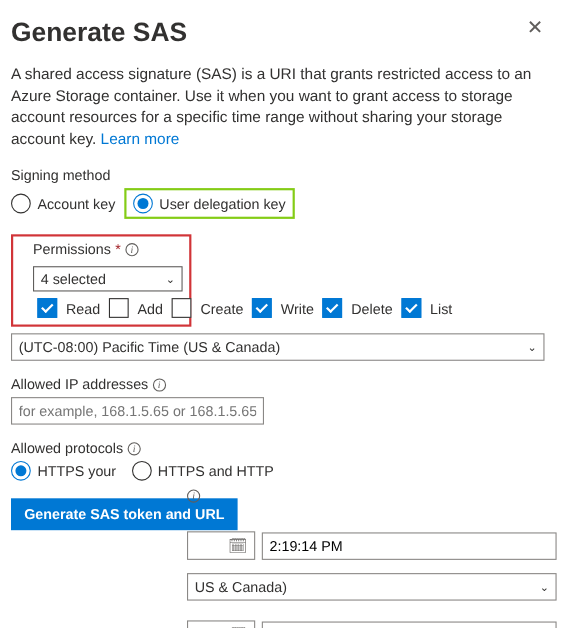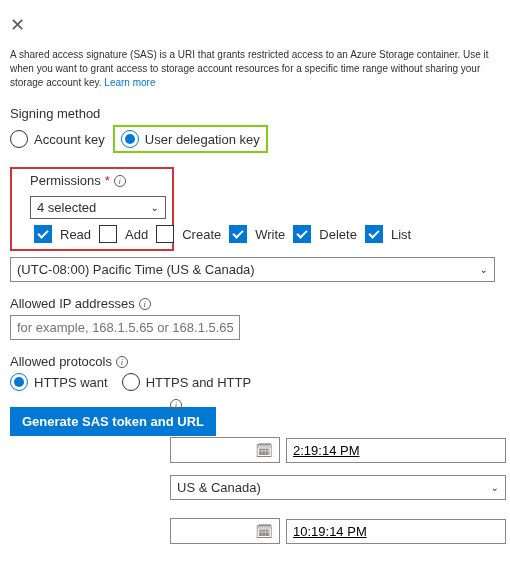--- a/index.html
+++ b/index.html
@@ -9,21 +9,21 @@
     color: #323130;
     background: #fff;
     width: 510px;
     height: 571px;
     padding: 16px 16px 16px 10px;
     position: relative;
   }
   .header { display: flex; justify-content: space-between; align-items: flex-start; margin-bottom: 14px; }
   .title { font-size: 24px; font-weight: 600; color: #323130; }
   .close { font-size: 18px; color: #605e5c; cursor: pointer; line-height: 1; }
-  .desc { font-size: 10px; color: #323130; line-height: 1.4; margin-bottom: 16px; }
+  .desc { font-size: 14px; color: #323130; line-height: 1.4; margin-bottom: 16px; }
   .link { color: #0078d4; cursor: pointer; }
   .section-label { font-size: 13px; color: #323130; margin-bottom: 4px; display: flex; align-items: center; gap: 4px; }
   .req { color: #a4262c; }
   .info-icon { width: 12px; height: 12px; border: 1px solid #605e5c; border-radius: 50%; display: inline-flex; align-items: center; justify-content: center; font-size: 9px; color: #605e5c; font-style: italic; font-family: serif; }
   .radio-row { display: flex; gap: 14px; align-items: center; margin-bottom: 14px; }
   .radio-item { display: flex; align-items: center; gap: 6px; cursor: pointer; }
   .radio-outer { width: 18px; height: 18px; border-radius: 50%; border: 1px solid #323130; display: flex; align-items: center; justify-content: center; }
   .radio-outer.selected { border-color: #0078d4; }
   .radio-inner { width: 10px; height: 10px; border-radius: 50%; background: #0078d4; }
   .red-box { border: 2px solid #84cc16; padding: 3px 6px; display: inline-flex; align-items: center; }
@@ -34,39 +34,40 @@
   .perm-list { margin-top: 6px; display: flex; flex-direction: row; gap: 8px; padding-left:4px; }
   .perm-item { display: flex; align-items: center; gap: 8px; cursor: pointer; }
   .cb { width: 18px; height: 18px; border: 1px solid #323130; display: flex; align-items: center; justify-content: center; background: #fff; }
   .cb.checked { background: #0078d4; border-color: #0078d4; }
   .cb.checked::after { content: ""; width: 4px; height: 8px; border: solid #fff; border-width: 0 2px 2px 0; transform: rotate(45deg); margin-top:-2px; }
   .field-row { display: flex; gap: 6px; align-items: center; margin-bottom: 6px; }
   .date-input, .time-input, .tz-input, .text-input {
     border: 1px solid #8a8886; padding: 4px 6px; font-size: 13px; background: #fff;
   }
   .date-input { flex: 1; display: flex; align-items: center; justify-content: flex-end; gap:6px;}
-  .time-input { width: 220px; text-decoration: underline; }
+  .time-input { width: 268px; }
   .tz-input { width: 485px; display: flex; justify-content: space-between; align-items: center; }
   .right-area { position: absolute; left: 160px; top: 232px; width: 336px; display:flex; flex-direction:column; gap:6px;}
   .cal-icon { color:#605e5c; font-size:14px; }
   .full-row { width: 485px; margin-top:6px;}
   .section-gap { margin-top: 14px; }
   .gen-btn {
     background: #0078d4; color: #fff; border: none; padding: 7px 12px;
     font-size: 13px; font-weight: 600; cursor: pointer; margin-top: 16px;
   }
   .placeholder { color: #605e5c; }
   .main-stack { position: relative; }
 </style>
 </head>
 <body>
 
 
 
 <div class="header">
+  <div class="title">Generate SAS</div>
   <div class="close">✕</div>
 </div>
 
 <div class="desc">
   <span>A shared access signature (SAS) is a URI that grants restricted access to an Azure Storage container. Use it when you want to grant access to storage account resources for a specific time range without sharing your storage account key.</span>
   <span class="link">Learn more</span>
 </div>
 
 <div class="section-label">Signing method</div>
 <div class="signing-row">
@@ -161,21 +162,21 @@
 
 <div class="section-label section-gap">
   <span>Allowed protocols</span>
   <span class="info-icon">i</span>
 </div>
 <div class="radio-row" style="margin-bottom:0;">
   <div class="radio-item">
     <span class="radio-outer selected">
         <span class="radio-inner"></span>
       </span>
-    <span>HTTPS want</span>
+    <span>HTTPS your</span>
   </div>
   <div class="radio-item">
     <span class="radio-outer"></span>
     <span>HTTPS and HTTP</span>
   </div>
 </div>
 
 <button class="gen-btn">Generate SAS token and URL</button>
 
 

